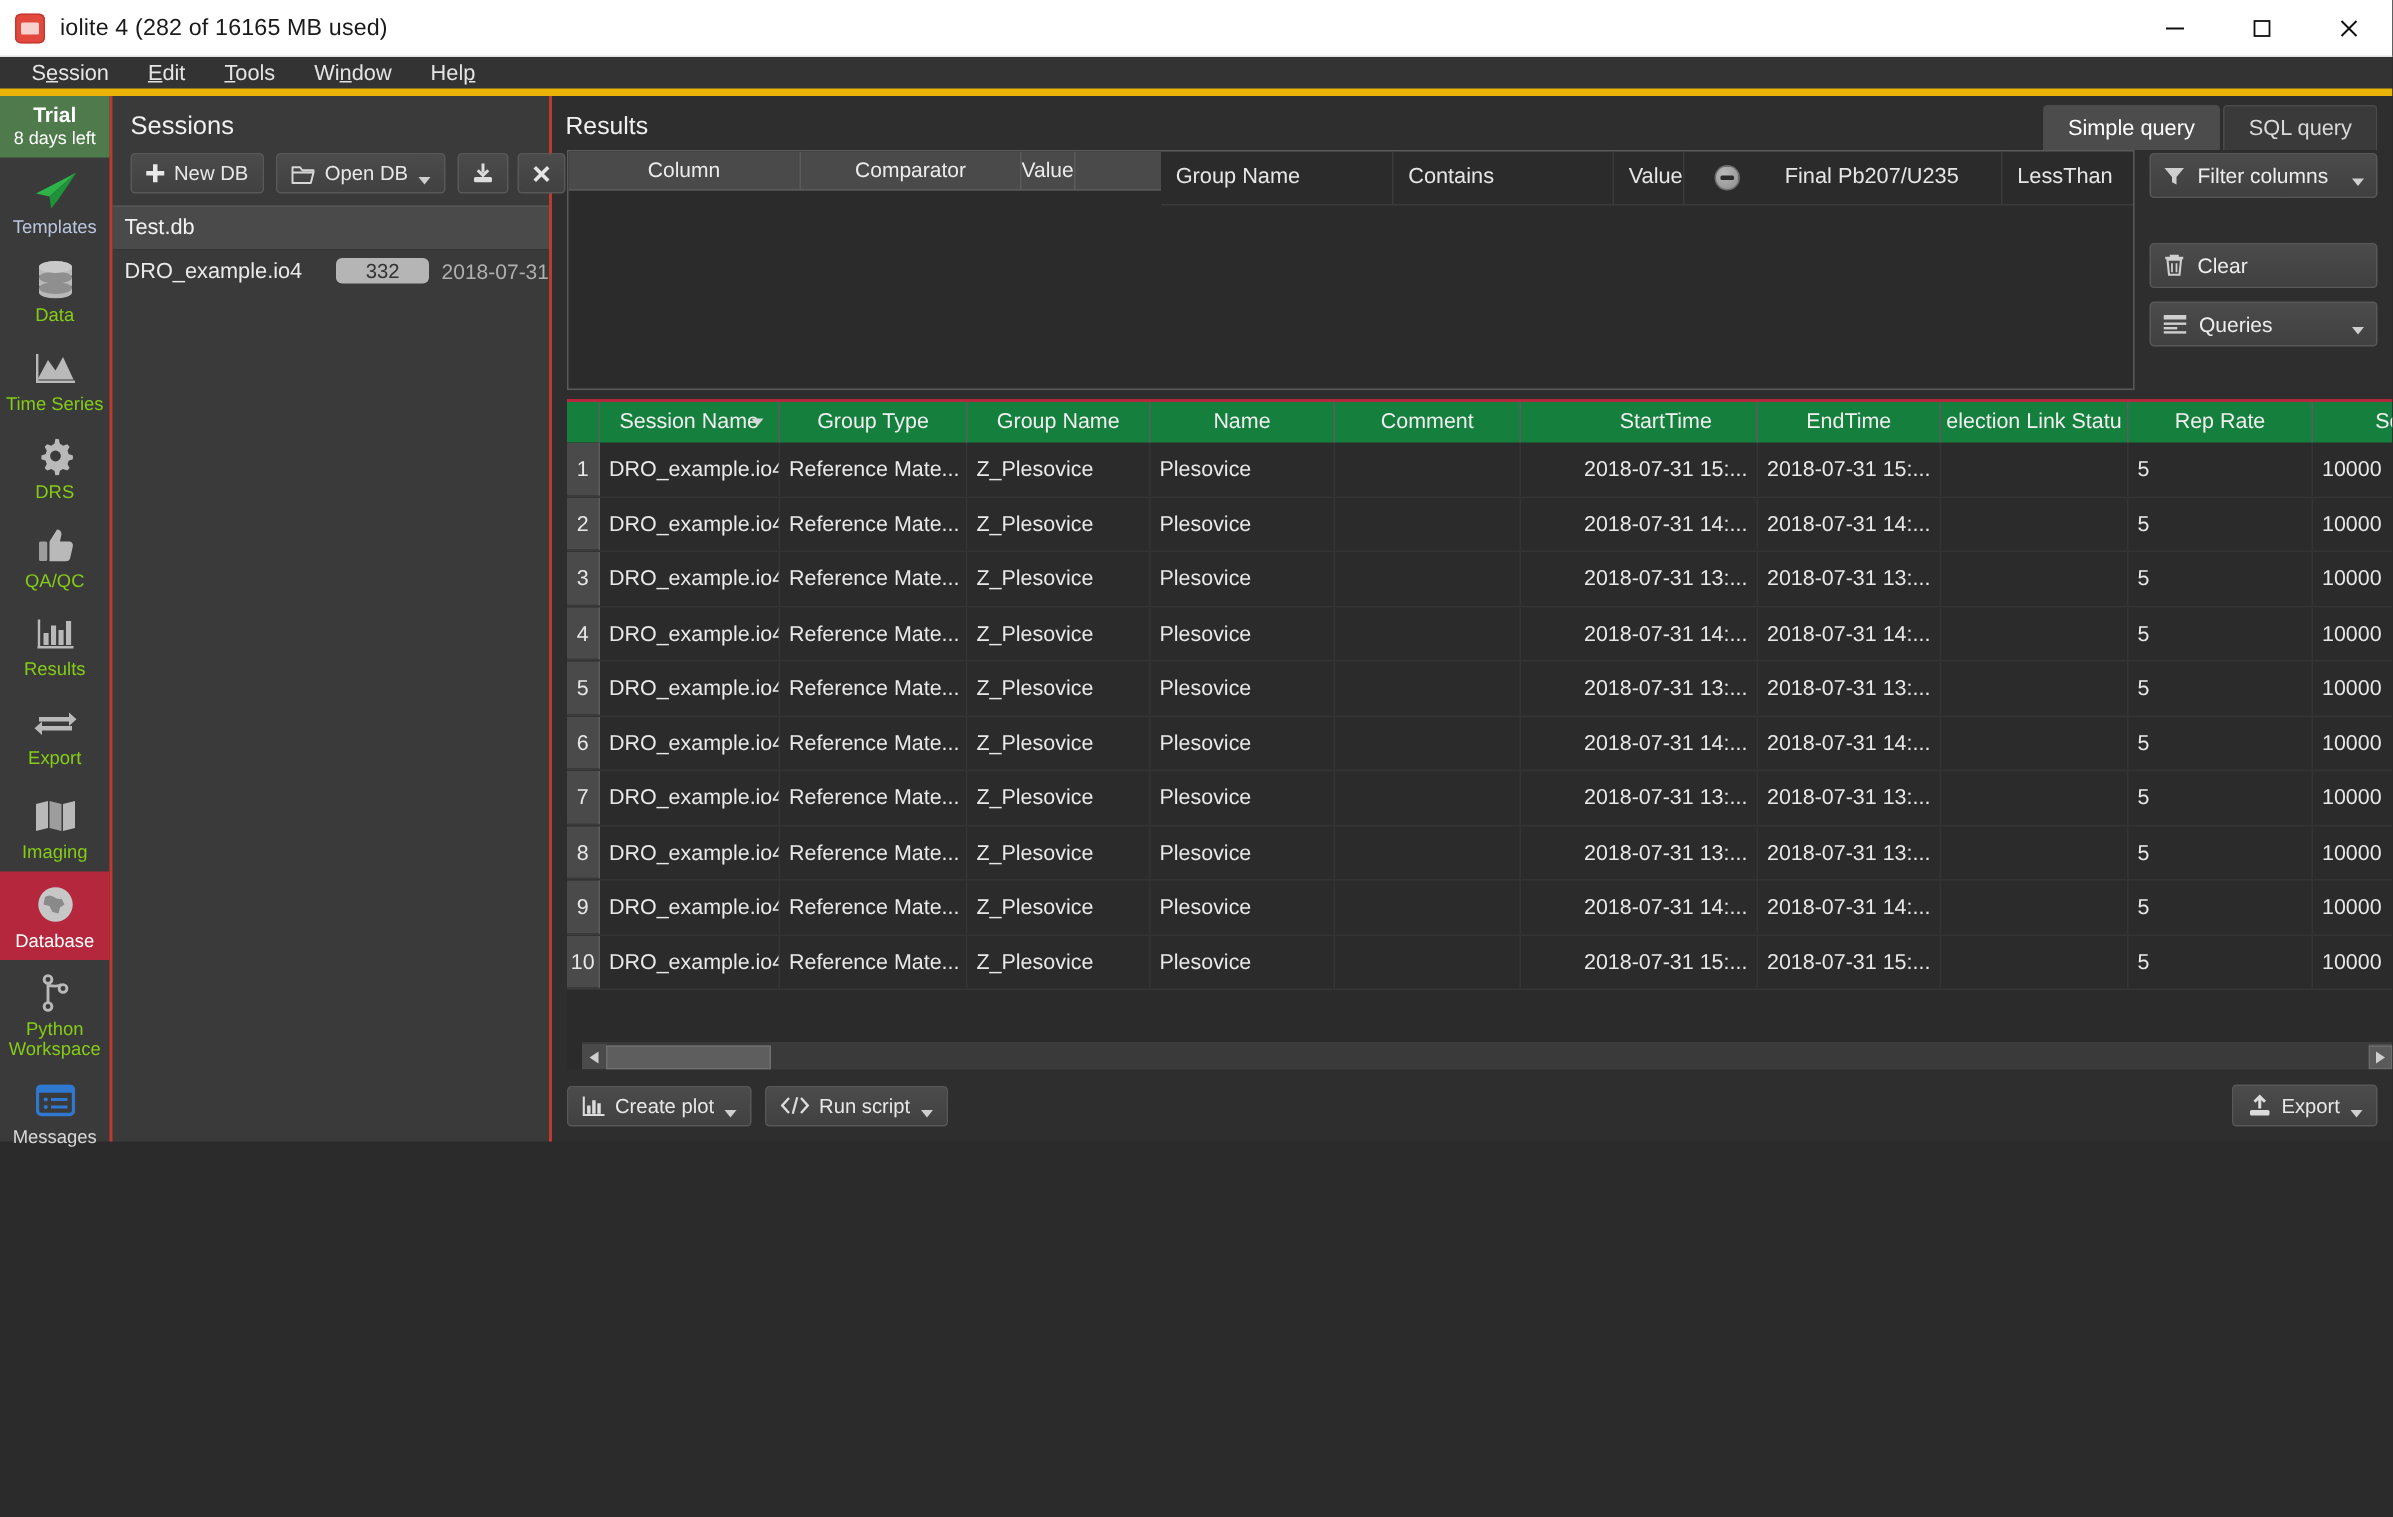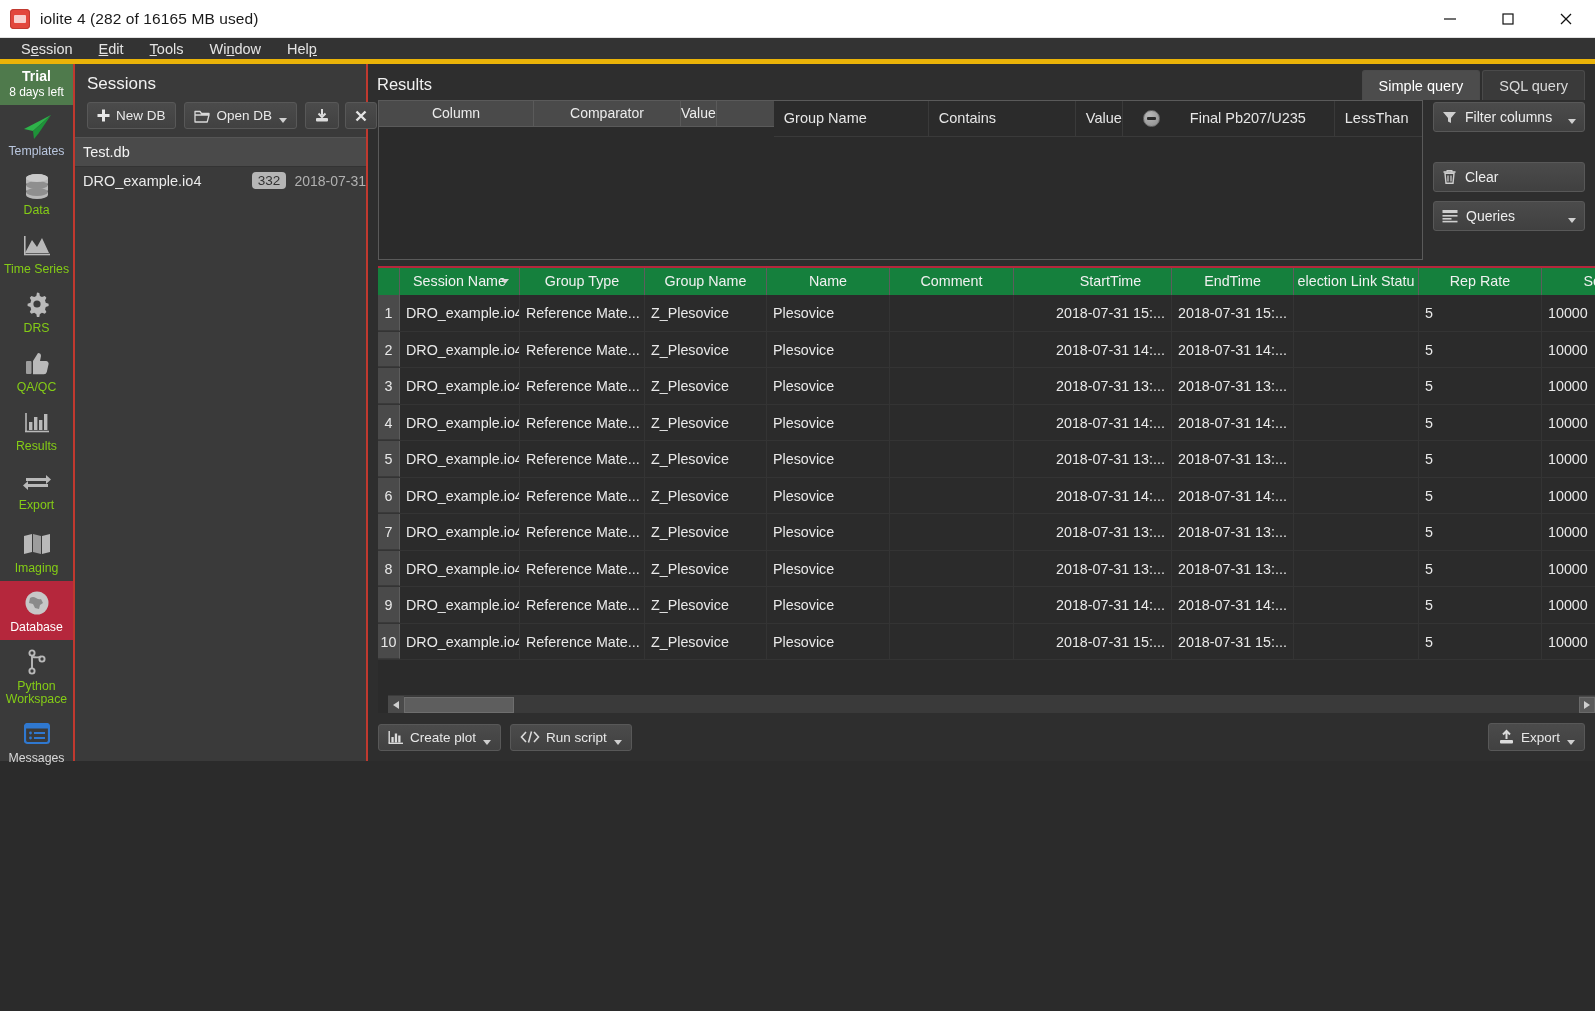--- a/index.html
+++ b/index.html
@@ -94,21 +94,21 @@
     background: #4a4a4a; color: #f2f2f2; font-size: 14.5px; padding: 6px 0 6px 8px;
     border-top: 1px solid #555; border-bottom: 1px solid #333;
   }
   .sess-row {
     display: flex; align-items: center; gap: 8px; font-size: 14.5px;
     padding: 5px 0 5px 8px; color: #eaeaea; cursor: default; white-space: nowrap; overflow: hidden;
   }
   .sess-name { flex: 0 0 auto; }
   .sess-count {
     margin-left: auto; background: #b5b5b5; color: #333; font-size: 13.5px;
-    border-radius: 4px; padding: 1px 6px; font-weight: 500;
+    border-radius: 4px; padding: 1px 20px; font-weight: 500;
   }
   .sess-date { color: #b0b0b0; font-size: 14px; flex: 0 0 auto; text-align: right; }
   .sessions-fill { flex: 1 1 auto; }
 
   
   .results { flex: 1 1 auto; display: flex; flex-direction: column; background: #2e2e2e; min-width: 0; }
   .results-head { display: flex; align-items: flex-end; height: 36px; flex: 0 0 36px; background: #2e2e2e; }
   .results-title { font-size: 16.5px; color: #f0f0f0; padding: 0 0 6px 9px; }
   .tabs { margin-left: auto; display: flex; align-items: flex-end; height: 36px; padding-right: 10px; }
   .tab {

